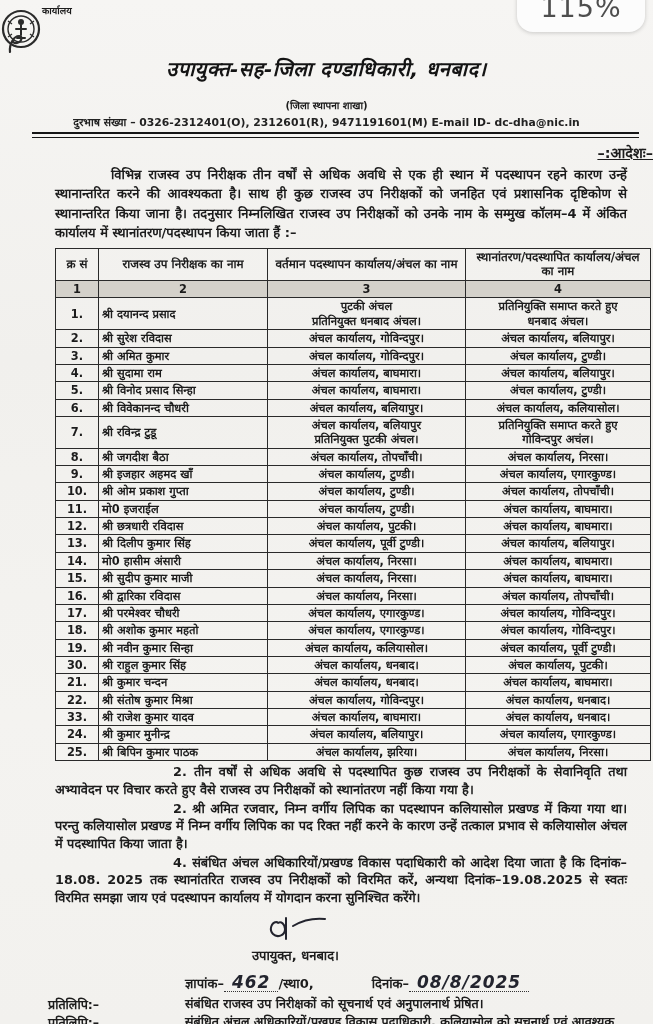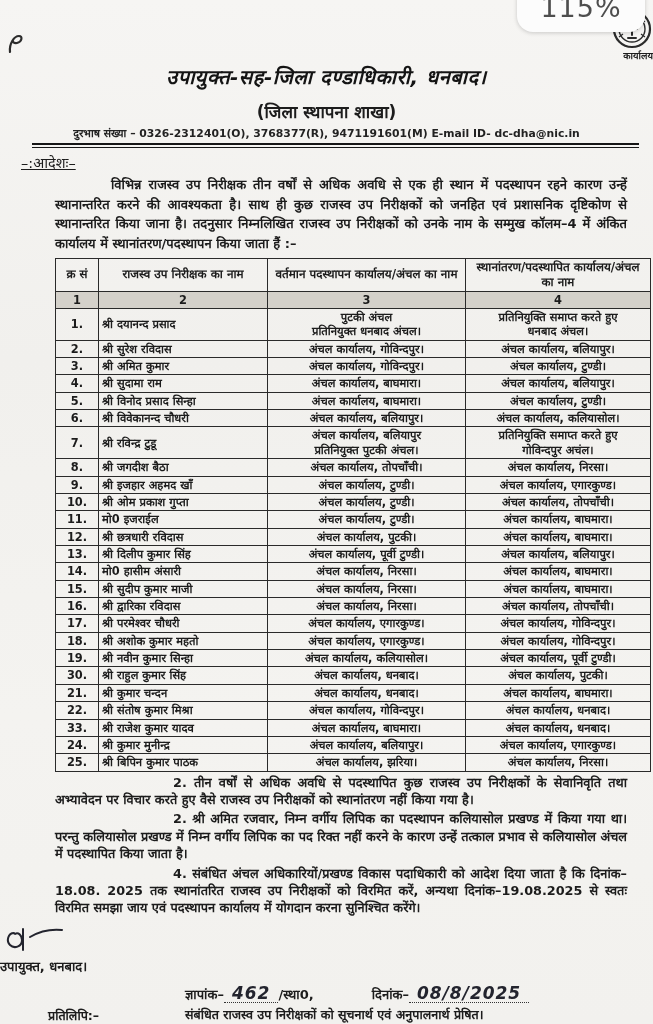--- a/index.html
+++ b/index.html
@@ -13,31 +13,31 @@
   .zoom-pill{
     position:absolute;top:-18px;right:8px;width:128px;height:50px;
     background:#fcfcfc;border-radius:16px;box-shadow:0 1px 4px rgba(0,0,0,.18);
     display:flex;align-items:center;justify-content:center;
     font-size:27px;color:#4e4e4e;letter-spacing:1px;z-index:5;
   }
   
   .pen-mark{position:absolute;left:6px;top:30px;}
 
   .header{Text-align:center;padding-top:8px;}
-  .emblem-wrap{display:flex;flex-direction:column;align-items:flex-end;line-height:1;padding-left:44px;}
+  .emblem-wrap{display:flex;align-items:flex-start;line-height:1;}
   .emblem-caption{font-size:9.5px;font-weight:700;margin-top:-2px;}
   .office-title{
     text-align:center;font-size:20px;font-weight:800;font-style:italic;
     letter-spacing:.5px;margin-top:2px;color:#141414;
   }
-  .office-subtitle{text-align:center;font-size:17px;font-weight:700;margin-top:10px;}
+  .office-subtitle{text-align:center;font-size:10px;font-weight:700;margin-top:16px;}
   .contact-line{text-align:center;font-size:10.8px;font-weight:700;margin-top:2px;color:#222;}
   .double-rule{margin:3px 14px 0 32px;border-top:2.6px solid #161616;border-bottom:1.3px solid #161616;height:2.6px;}
 
-  .order-heading{text-align:left;font-size:14.5px;font-weight:400;margin-top:4px;padding-left:21px;}
+  .order-heading{text-align:right;font-size:14.5px;font-weight:700;margin-top:4px;padding-left:21px;}
   .order-heading span{text-decoration:underline;}
 
   .intro{
     margin:3px 26px 0 55px;font-size:13px;font-weight:600;line-height:1.5;
     text-align:justify;text-indent:56px;
   }
 
   table.transfer{
     border-collapse:collapse;margin:5px 0 0 55px;width:567px;table-layout:fixed;
   }
@@ -53,21 +53,21 @@
   td.c-sn{text-align:center;width:36px;}
   td.c-name{text-align:left;width:162px;padding-left:6px;}
   td.c-cur{text-align:center;width:191px;white-space:pre-line;}
   td.c-new{text-align:center;width:178px;white-space:pre-line;}
   th.h-sn{width:36px;} th.h-name{width:162px;} th.h-cur{width:191px;} th.h-new{width:178px;}
 
   .body-para{
     margin:2px 26px 0 55px;font-size:12.8px;font-weight:600;line-height:1.36;
     text-align:justify;text-indent:118px;
   }
-  .sign-block{margin:6px 58px 0 0;text-align:left;}
+  .sign-block{margin:6px 58px 0 0;text-align:center;}
   .sign-title{font-size:13px;font-weight:700;margin-top:-4px;margin-right:4px;}
 
   .memo-line{
     display:flex;align-items:center;margin:10px 26px 0 185px;
     font-size:13px;font-weight:700;white-space:nowrap;
   }
   .hand{
     font-size:17px;font-weight:700;color:#23242e;font-style:italic;
     transform:rotate(-2deg);letter-spacing:1px;line-height:1;
   }
@@ -102,21 +102,21 @@
           <circle cx="21" cy="21" r="13" fill="none" stroke="#2b2b2b" stroke-width="1.4"></circle>
           <circle cx="21" cy="14" r="3" fill="#2b2b2b"></circle>
           <path d="M21 17 L21 27 M16 21 L26 21 M17 30 L25 30" stroke="#2b2b2b" stroke-width="2" stroke-linecap="round"></path>
           <path d="M8 13 L12 16 M34 13 L30 16 M8 29 L12 26 M34 29 L30 26" stroke="#2b2b2b" stroke-width="1.2"></path>
         </svg>
       </span>
       <span class="emblem-caption">कार्यालय</span>
     </div>
     <div class="office-title">उपायुक्त-सह-जिला दण्डाधिकारी, धनबाद।</div>
     <div class="office-subtitle">(जिला स्थापना शाखा)</div>
-    <div class="contact-line">दुरभाष संख्या – 0326-2312401(O), 3768377(R), 9471191601(M)  E-mail ID- dc-dha@nic.in</div>
+    <div class="contact-line">दुरभाष संख्या – 0326-2312401(O), 2312601(R), 9471191601(M)  E-mail ID- dc-dha@nic.in</div>
     <div class="double-rule"></div>
   </div>
 
   <div class="order-heading">
     <span>–:आदेशः–</span>
   </div>
 
   <p class="intro">विभिन्न राजस्व उप निरीक्षक तीन वर्षों से अधिक अवधि से एक ही स्थान में पदस्थापन रहने कारण उन्हें स्थानान्तरित करने की आवश्यकता है। साथ ही कुछ राजस्व उप निरीक्षकों को जनहित एवं प्रशासनिक दृष्टिकोण से स्थानान्तरित किया जाना है। तदनुसार  निम्नलिखित राजस्व उप निरीक्षकों को उनके नाम के सम्मुख कॉलम–4 में अंकित कार्यालय में स्थानांतरण/पदस्थापन किया जाता हैं :–</p>
 
   <table class="transfer">

